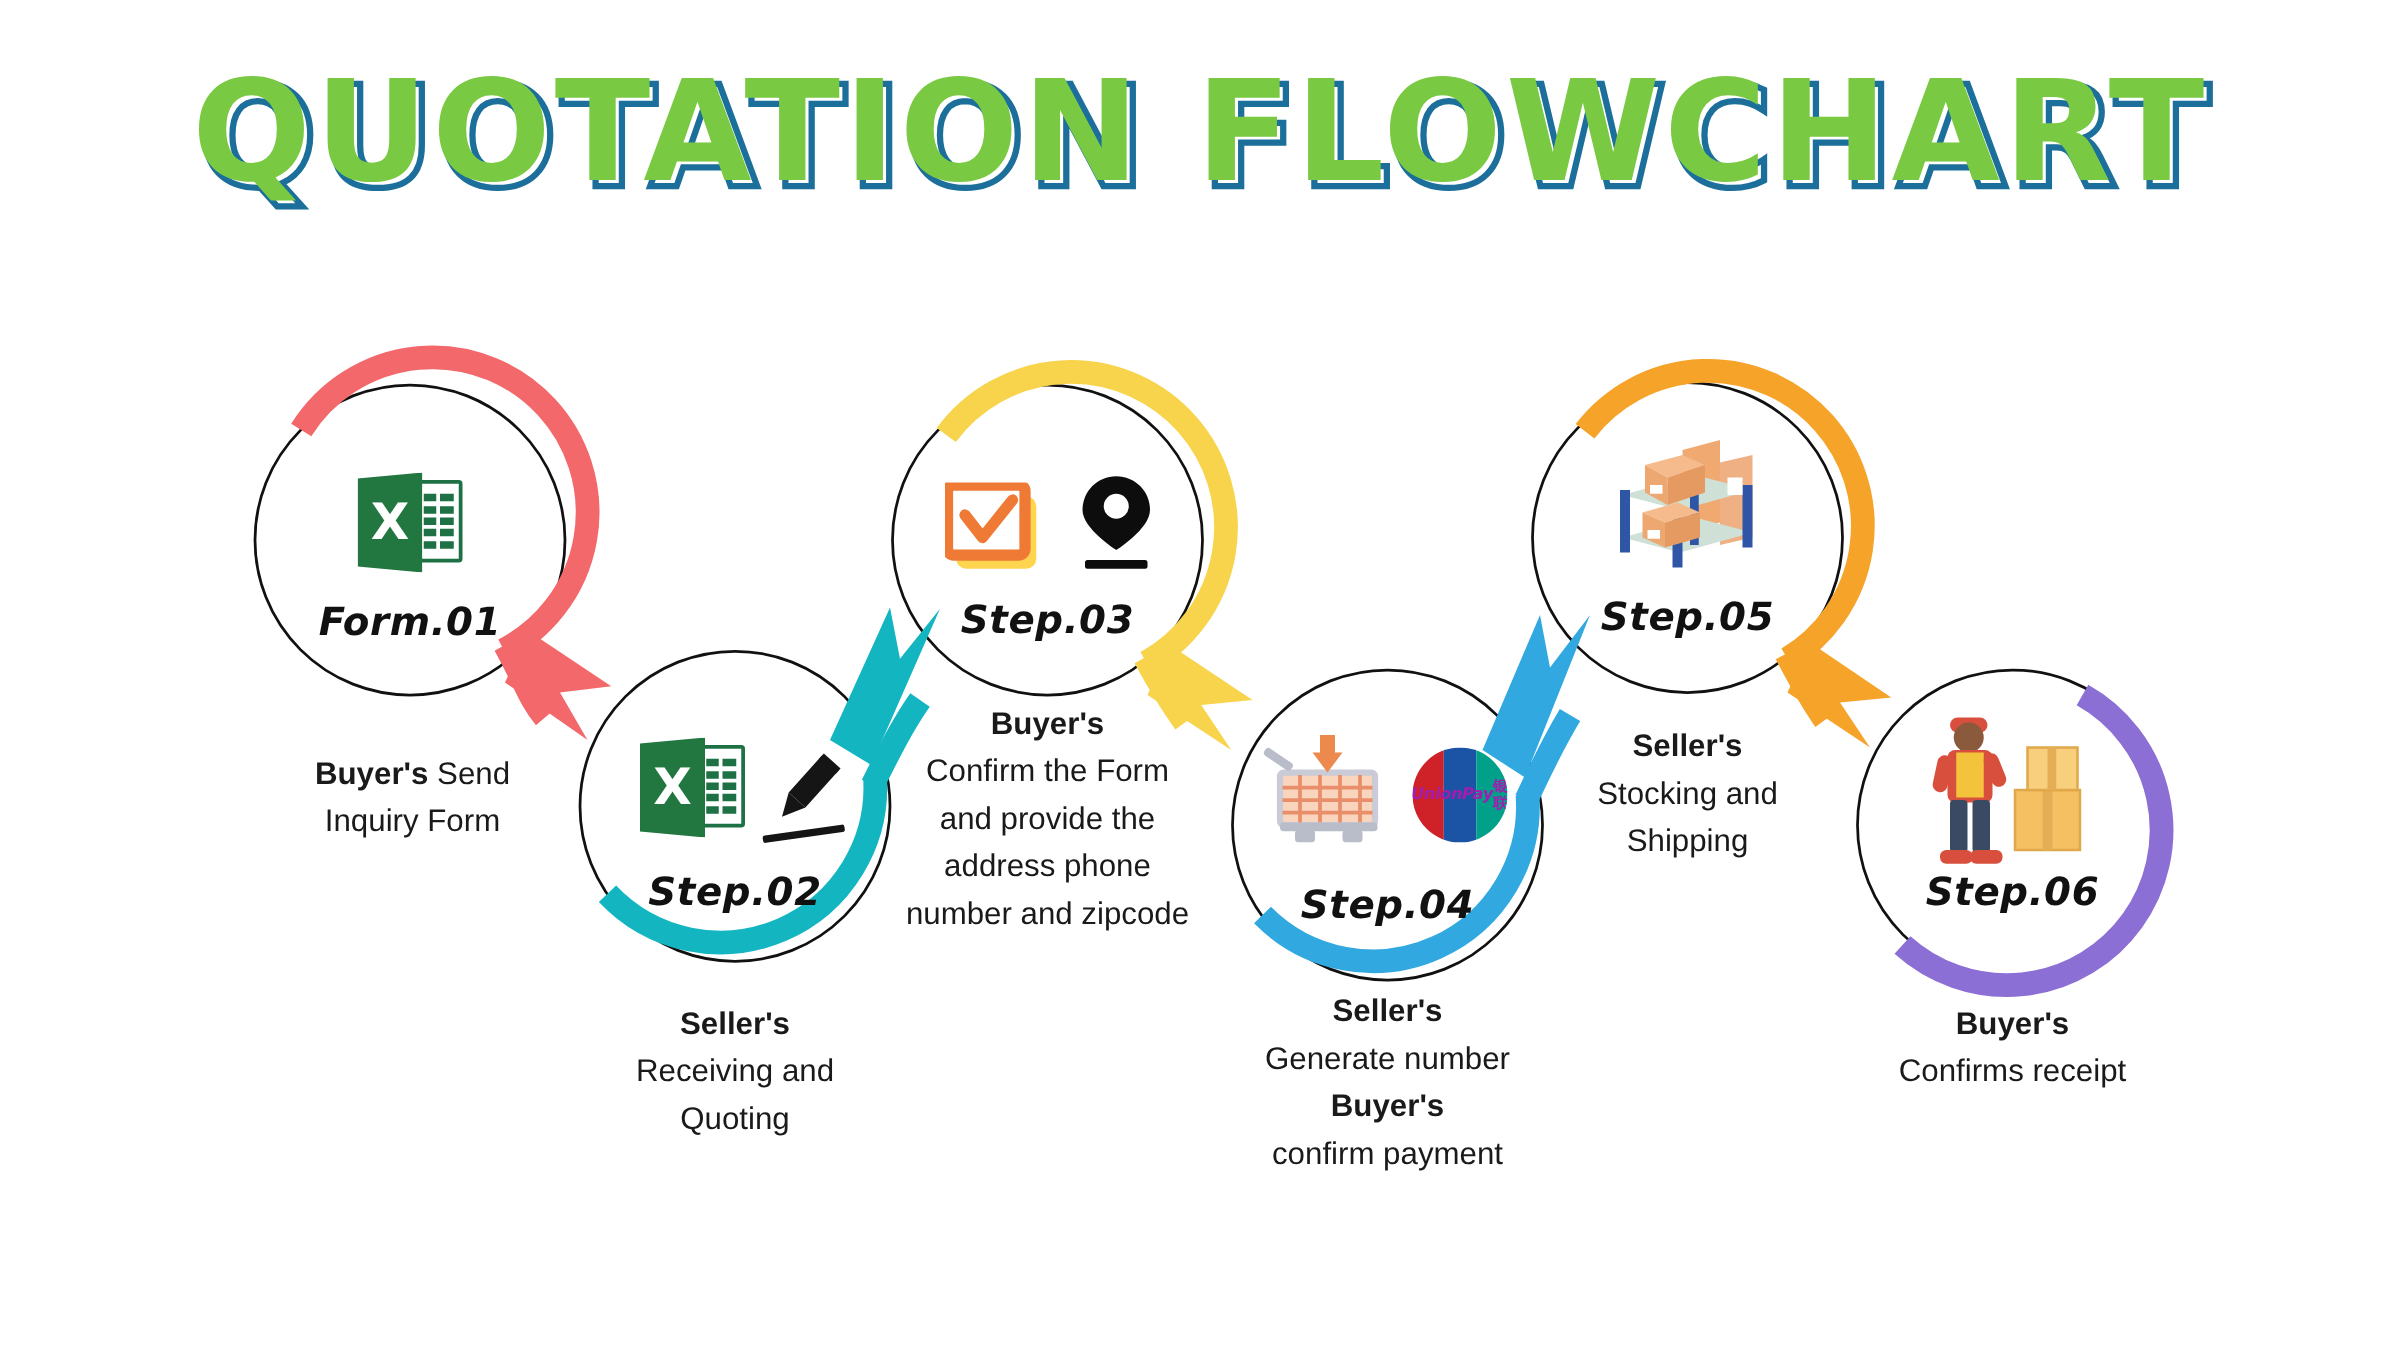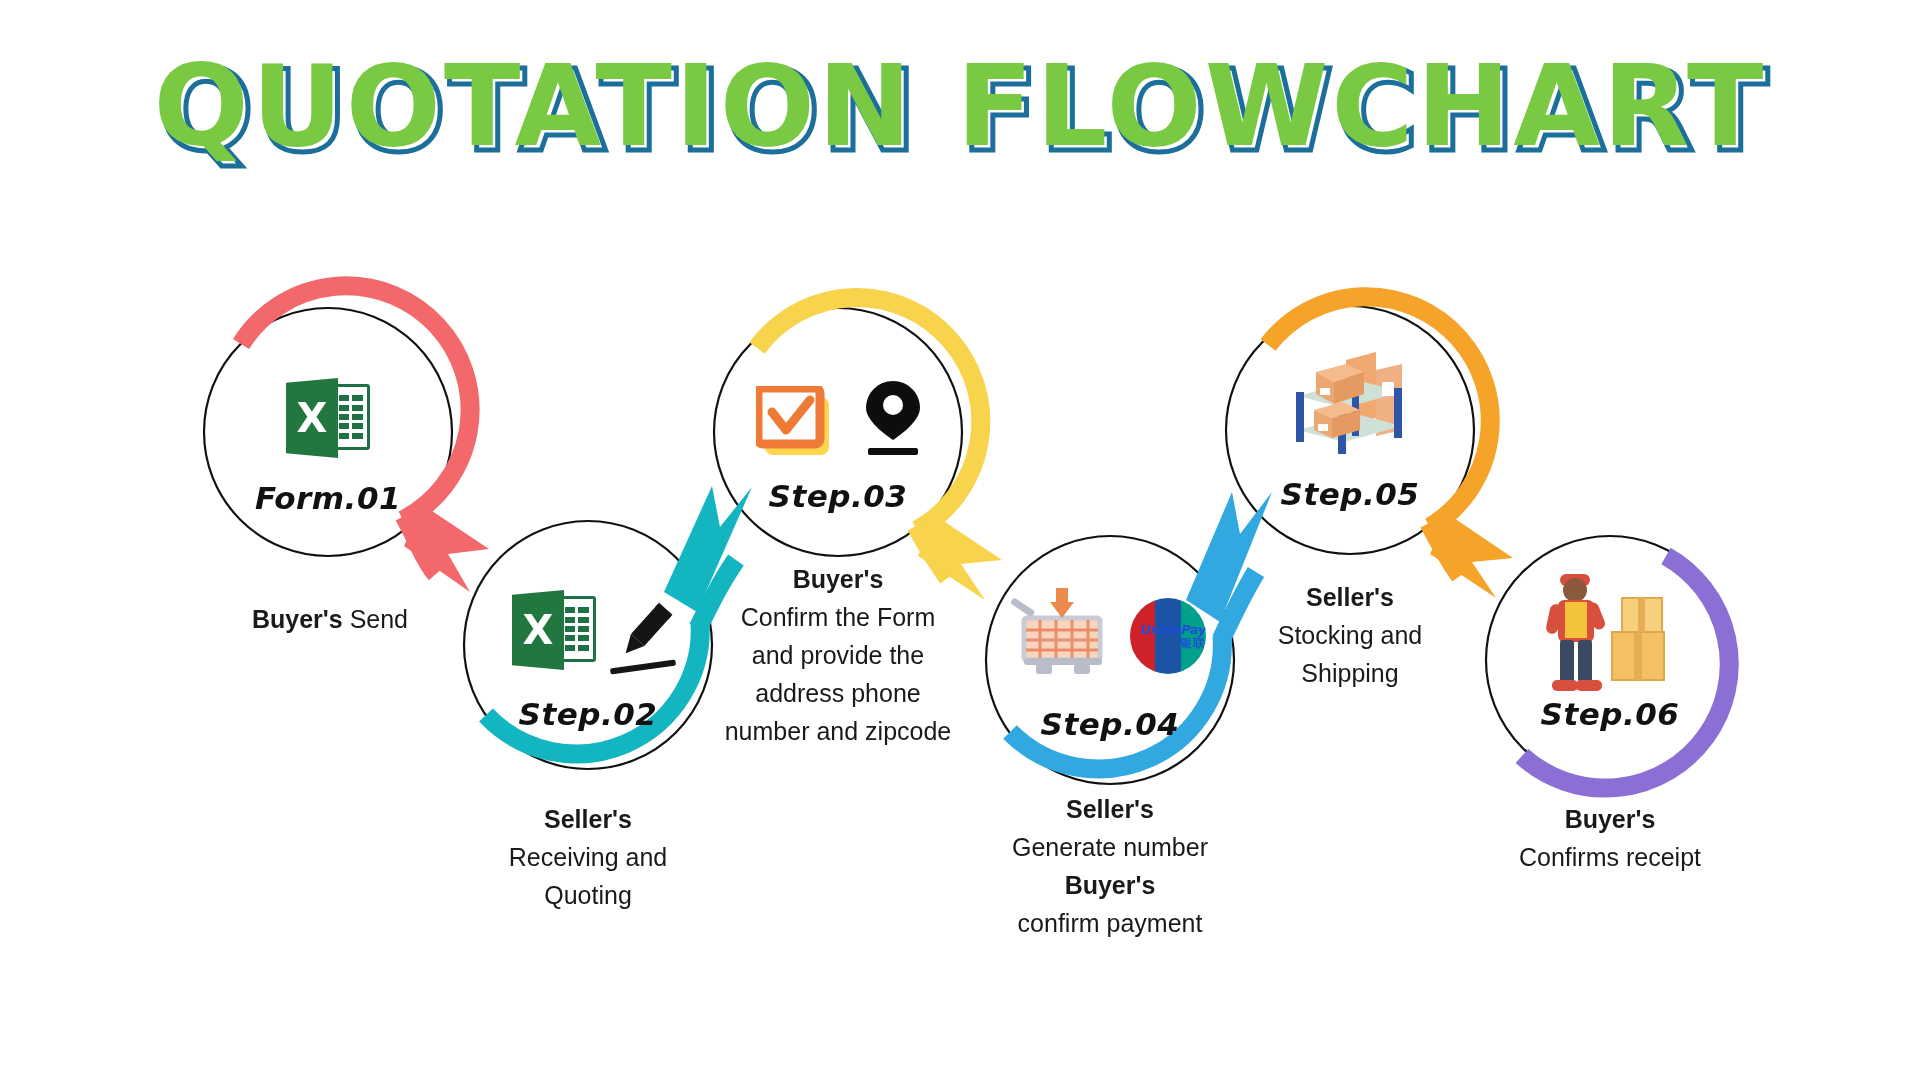--- a/index.html
+++ b/index.html
@@ -106,22 +106,22 @@
   .unionpay{
     width:76px;height:76px;border-radius:50%;position:relative;overflow:hidden;
     display:flex;
   }
   .unionpay .s{flex:1;height:100%;}
   .unionpay .s1{background:#cf2128;}
   .unionpay .s2{background:#1b54a4;}
   .unionpay .s3{background:#00a08a;}
   .unionpay .txt{
     position:absolute;left:0;top:0;width:100%;height:100%;
-    display:flex;flex-direction:column;align-items:flex-end;justify-content:center;
-    color:#1d4ed8;font-family:"DejaVu Sans",sans-serif;font-weight:700;
+    display:flex;flex-direction:row;align-items:center;justify-content:center;
+    color:#a21caf;font-family:"DejaVu Sans",sans-serif;font-weight:700;
     line-height:1.05;
   }
   .unionpay .t1{font-size:13px;font-style:italic;letter-spacing:-0.3px;}
   .unionpay .t2{font-size:12px;letter-spacing:1px;}
 </style>
 </head>
 <body>
 
 <div id="stage">
 
@@ -195,20 +195,21 @@
               <i></i>
               <i></i>
             </div>
         </div>
         <div class="tab">X</div>
       </div>
     </div>
     <div class="circle-label" style="left:198px;top:480px;">Form.01</div>
     <div class="caption" style="left:150px;top:560px;width:360px;margin-top:40px;">
       <span class="line"><b class="who">Buyer's</b><span> Send</span></span>
+      <span class="line">Inquiry Form</span>
     </div>
   </div>
 
   <div class="node" style="left:0;top:0;">
     <div class="icon" style="left:512px;top:590px;">
       <div class="excel">
         <div class="doc">
           <div class="row">
               <i></i>
               <i></i>

